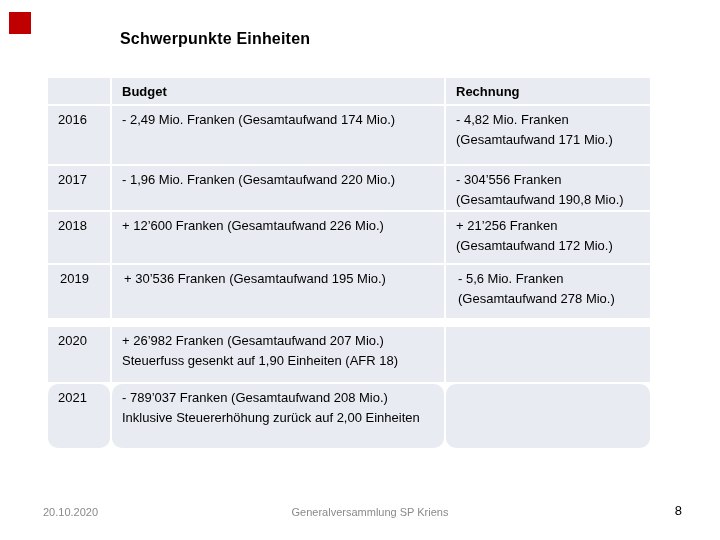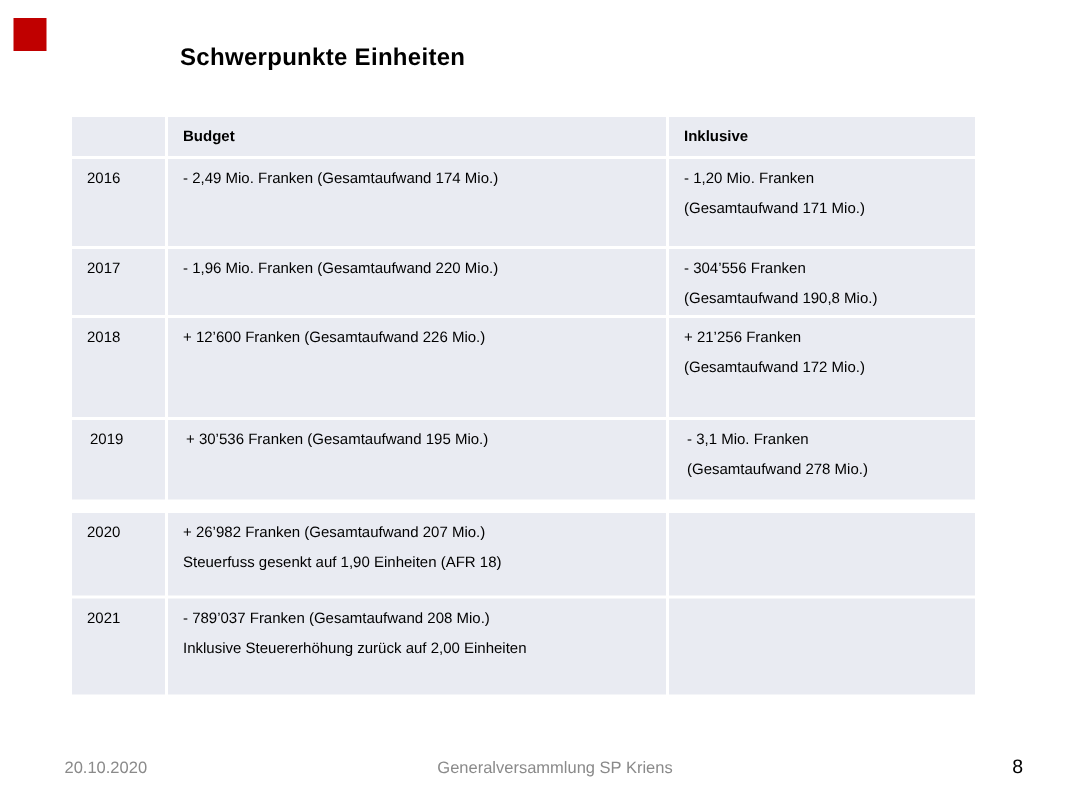--- a/index.html
+++ b/index.html
@@ -35,30 +35,30 @@
     border-spacing: 2px;
     table-layout: fixed;
   }
   col.c-year { width: 62px; }
   col.c-budget { width: 332px; }
   col.c-rechnung { width: 204px; }
   td {
     background: #e9ebf2;
     vertical-align: top;
     padding: 4px 4px 0 10px;
-    font-size: 10px;
+    font-size: 13px;
     line-height: 20px;
   }
   tr.r-header td { height: 26px; font-weight: bold; }
   tr.r-2016 td { height: 58px; }
   tr.r-2017 td { height: 44px; margin-top: 36px; }
-  tr.r-2018 td { height: 66px; }
+  tr.r-2018 td { height: 51px; }
   tr.r-2019 td { height: 53px; padding-left: 12px; }
   tr.r-2020 td { height: 55px; }
-  tr.r-2021 td { height: 64px; }
+  tr.r-2021 td { height: 64px; border-radius: 10px; }
   tr.r-spacer td {
     background: transparent;
     height: 5px;
     padding: 0;
     line-height: 0;
   }
   .cell-line { white-space: nowrap; }
   .footer-date {
     position: absolute;
     left: 43px; top: 506px;
@@ -91,29 +91,29 @@
   <table class="budget-table">
     <colgroup>
       <col class="c-year">
       <col class="c-budget">
       <col class="c-rechnung">
     </colgroup>
     <tbody>
         <tr class="r-header">
       <td></td>
       <td>Budget</td>
-      <td>Inklusive</td>
+      <td>Rechnung</td>
     </tr>
     <tr class="r-2016">
       <td>2016</td>
       <td>
         <div class="cell-line">- 2,49 Mio. Franken (Gesamtaufwand 174 Mio.)</div>
       </td>
       <td>
-        <div class="cell-line">- 1,20 Mio. Franken</div>
+        <div class="cell-line">- 4,82 Mio. Franken</div>
         <div class="cell-line">(Gesamtaufwand 171 Mio.)</div>
       </td>
     </tr>
     <tr class="r-2017">
       <td>2017</td>
       <td>
         <div class="cell-line">- 1,96 Mio. Franken (Gesamtaufwand 220 Mio.)</div>
       </td>
       <td>
         <div class="cell-line">- 304’556 Franken</div>
@@ -129,21 +129,21 @@
         <div class="cell-line">+ 21’256 Franken</div>
         <div class="cell-line">(Gesamtaufwand 172 Mio.)</div>
       </td>
     </tr>
     <tr class="r-2019">
       <td>2019</td>
       <td>
         <div class="cell-line">+ 30’536 Franken (Gesamtaufwand 195 Mio.)</div>
       </td>
       <td>
-        <div class="cell-line">- 3,1 Mio. Franken</div>
+        <div class="cell-line">- 5,6 Mio. Franken</div>
         <div class="cell-line">(Gesamtaufwand 278 Mio.)</div>
       </td>
     </tr>
     <tr class="r-spacer">
       <td colspan="3"></td>
     </tr>
     <tr class="r-2020">
       <td>2020</td>
       <td>
         <div class="cell-line">+ 26’982 Franken (Gesamtaufwand 207 Mio.)</div>

